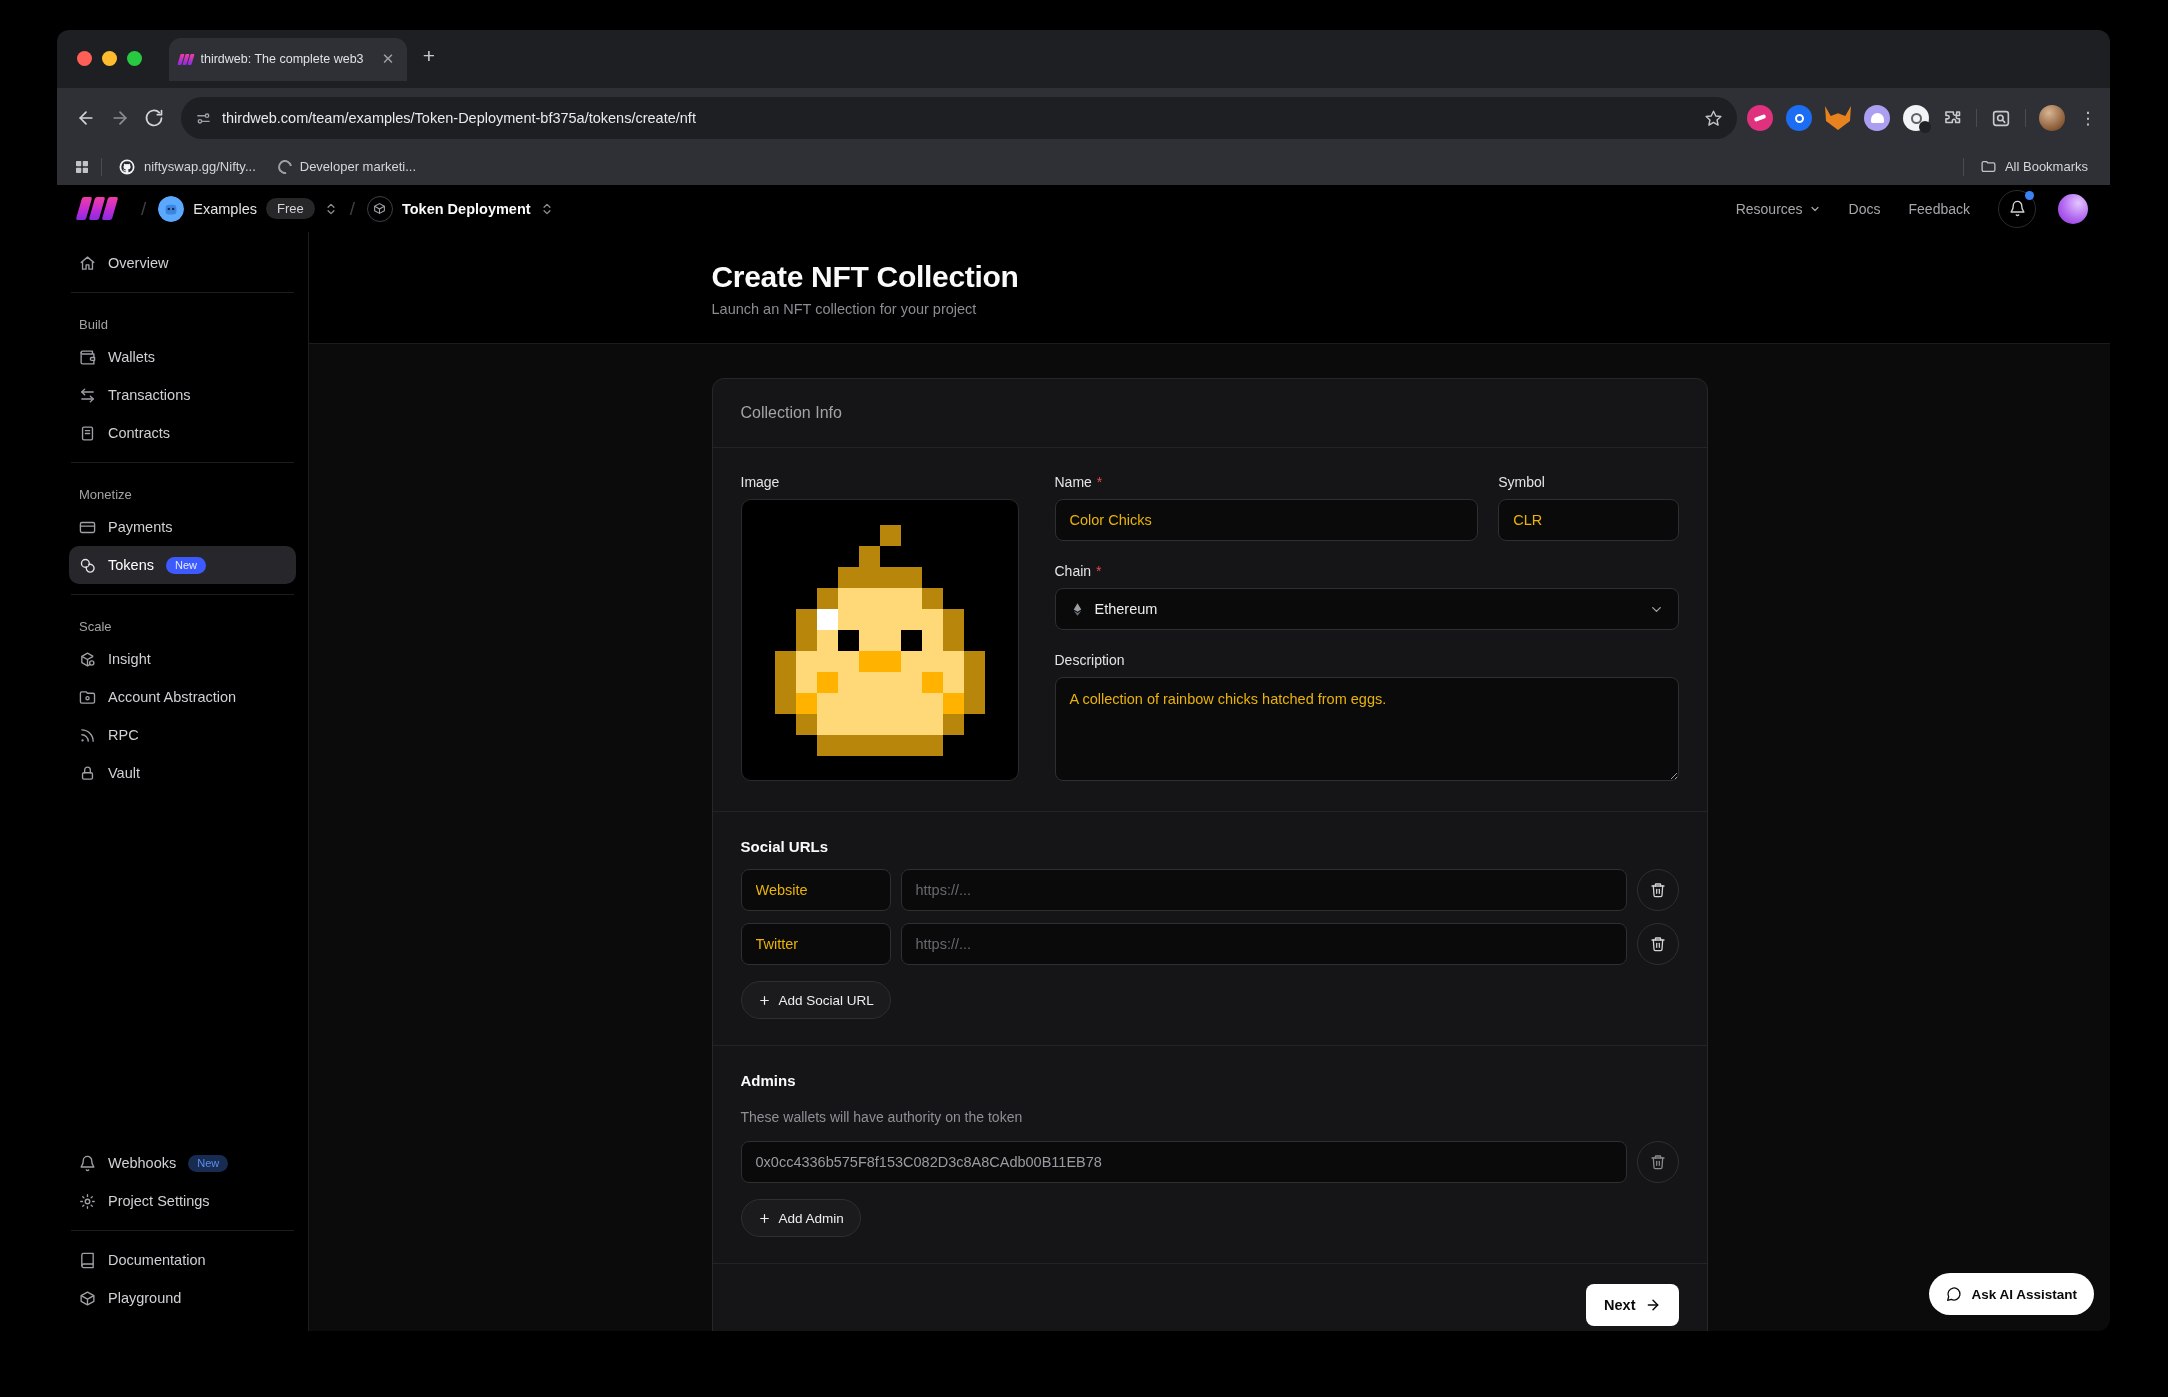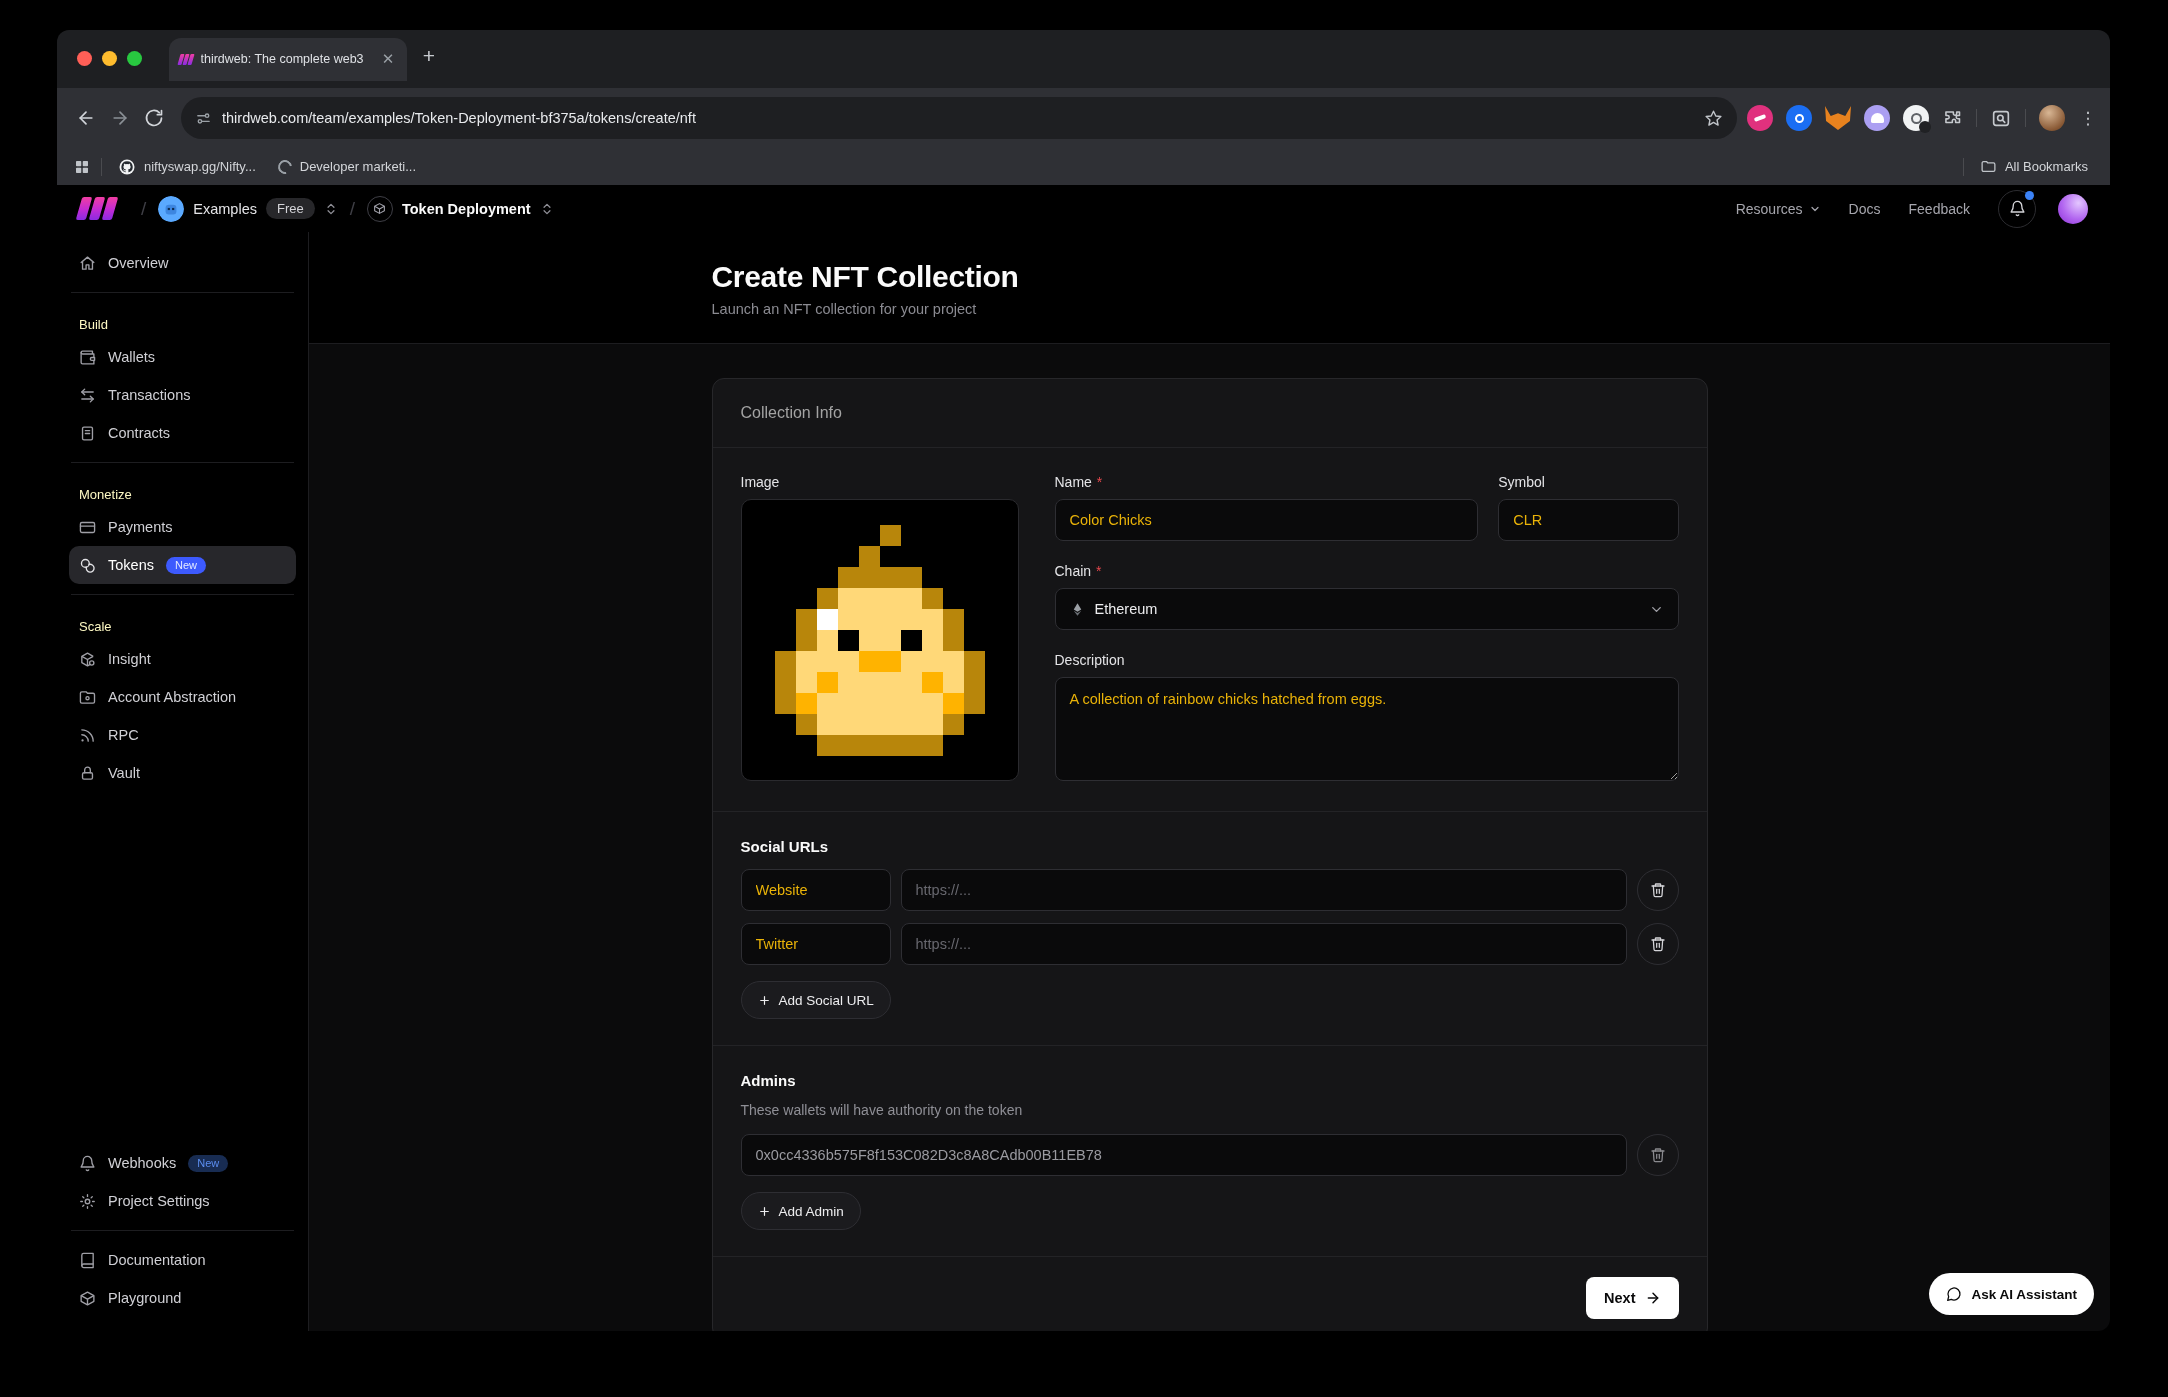--- a/index.html
+++ b/index.html
@@ -66,21 +66,21 @@
   .bell-dot { position:absolute; top:0px; right:1px; width:9px; height:9px; border-radius:50%; background:#3b82f6; }
   .avatar-user { width:30px; height:30px; border-radius:50%; margin-left:-6px;
     background:radial-gradient(circle at 68% 30%, #e3c6ff, #b266f0 55%, #8b2fd6 100%); }
 
   .app-body { flex:1; display:flex; min-height:0; }
   .sidebar { width:252px; flex:0 0 auto; border-right:1px solid #1d1d20; padding:12px 12px 14px; display:flex; flex-direction:column; background:#000; }
   .side-item { height:38px; display:flex; align-items:center; gap:12px; padding:0 10px; border-radius:10px; color:#d0d0d5; font-size:14.5px; flex:0 0 auto; }
   .side-item svg { width:17px; height:17px; color:#9f9fa6; flex:0 0 auto; }
   .side-item.selected { background:#27272b; color:#fff; }
   .side-item.selected svg { color:#e4e4e7; }
-  .side-label { font-size:13px; color:#fef9c3; margin:14px 10px 6px; }
+  .side-label { font-size:13px; color:#a3a3a3; margin:14px 10px 6px; }
   .side-div { border-top:1px solid #1d1d20; margin:10px 2px; }
   .side-spacer { flex:1; }
   .badge-new-bright { background:#3d5afe; color:#e3e9ff; font-size:11px; padding:2.5px 9px; border-radius:999px; }
   .badge-new-dim { background:#182c52; color:#5b8def; font-size:11px; padding:2.5px 9px; border-radius:999px; }
 
   .content { flex:1; display:flex; flex-direction:column; min-width:0; }
   .page-head { width:996px; margin:0 auto; padding:28px 0 26px; }
   .page-title { font-size:30px; font-weight:700; color:#fafafa; letter-spacing:-0.3px; }
   .page-sub { margin-top:7px; font-size:14.5px; color:#8b8b92; }
   .head-div { border-top:1px solid #1d1d20; }
@@ -112,21 +112,21 @@
 
   .sec-title { font-size:15px; font-weight:700; color:#fafafa; }
   .social-rows { margin-top:14px; display:flex; flex-direction:column; gap:12px; }
   .srow { display:flex; gap:10px; align-items:center; }
   .inp-name { width:150px; flex:0 0 auto; }
   .trash-btn { width:42px; height:42px; flex:0 0 auto; border:1px solid #2e2e33; background:transparent; border-radius:50%;
     display:flex; align-items:center; justify-content:center; color:#d4d4d8; }
   .trash-btn.dim { color:#8a8a8f; }
   .pill-btn { margin-top:16px; height:38px; display:inline-flex; align-items:center; gap:8px; padding:0 16px;
     border:1px solid #2e2e33; background:#1b1b1e; border-radius:999px; font-size:13.5px; color:#ededef; }
-  .admins-desc { margin-top:13px; font-size:14px; color:#8f8f96; }
+  .admins-desc { margin-top:20px; font-size:14px; color:#8f8f96; }
   .admin-row { margin-top:16px; display:flex; gap:10px; align-items:center; }
   .inp-admin { color:#9a9aa0; }
 
   .card-footer { padding:20px 28px; border-top:1px solid #232326; display:flex; justify-content:flex-end; }
   .next-btn { height:42px; padding:0 18px; background:#fff; color:#0a0a0b; border:none; border-radius:8px;
     font-size:14.5px; font-weight:600; display:inline-flex; align-items:center; gap:9px; font-family:"Liberation Sans", sans-serif; }
 
   .assistant { position:absolute; right:16px; bottom:16px; height:42px; padding:0 17px; background:#fff; color:#0a0a0a;
     border-radius:999px; display:flex; align-items:center; gap:9px; font-size:13.5px; font-weight:600; }
 

